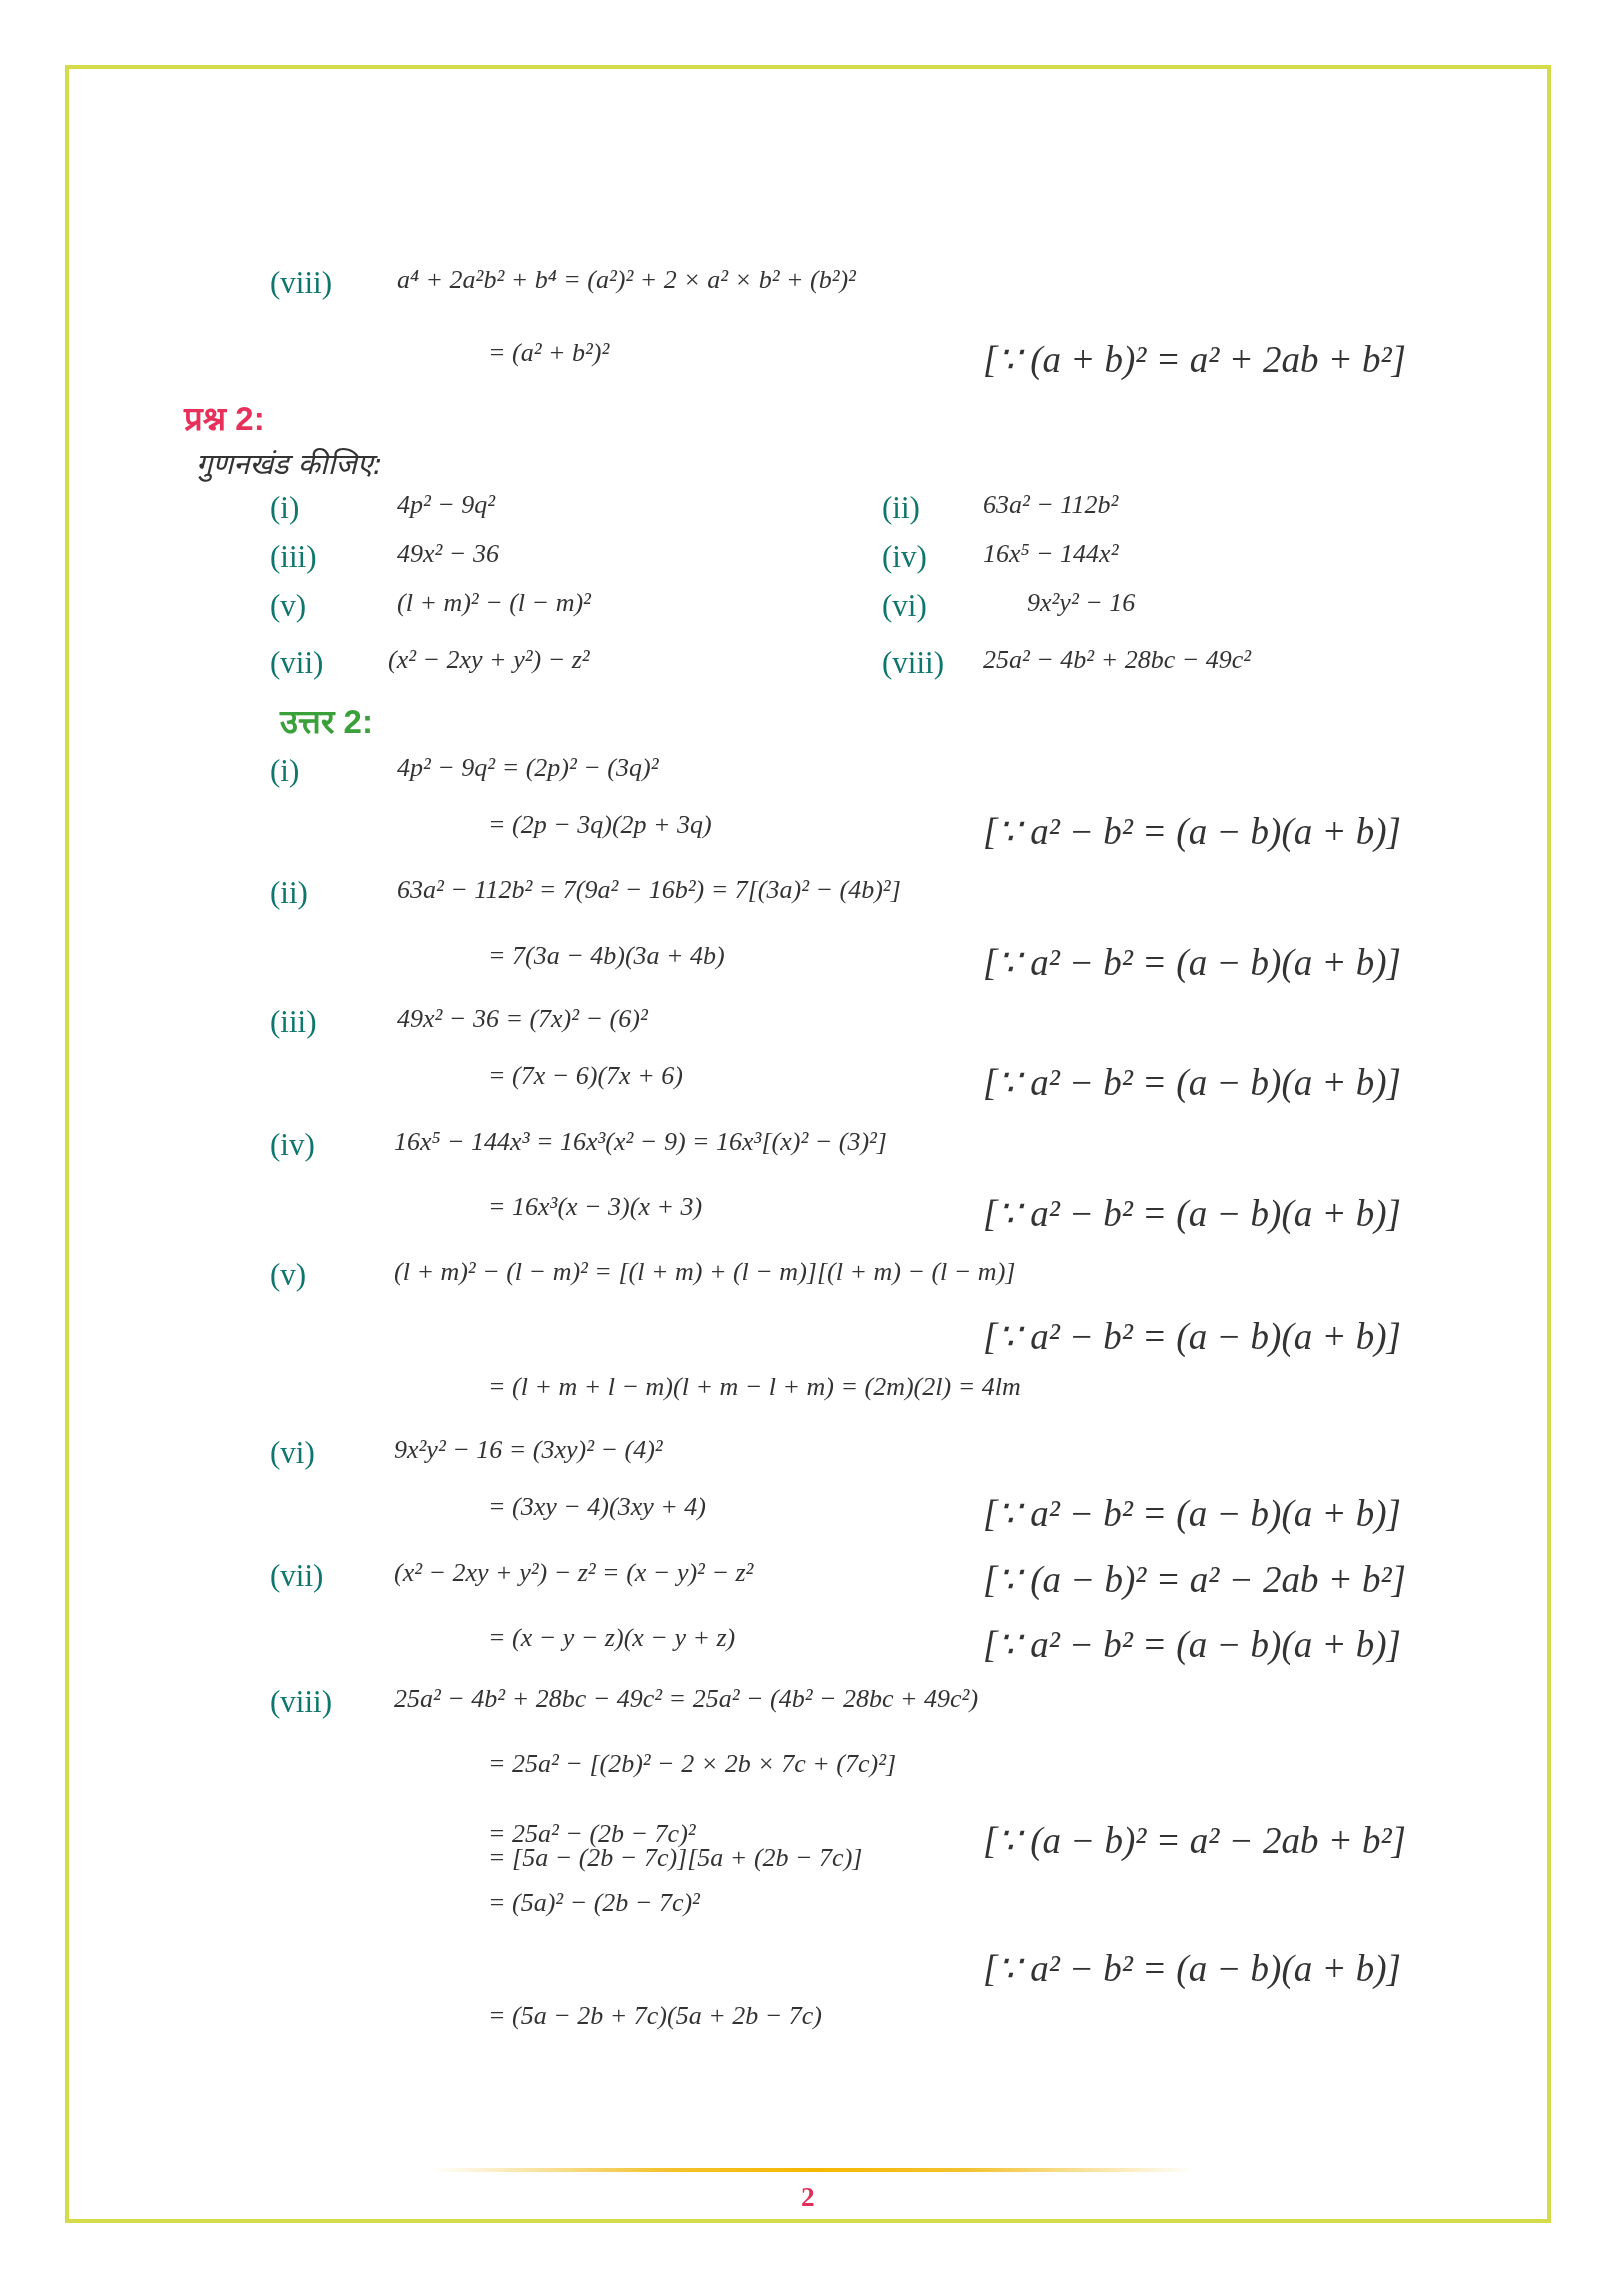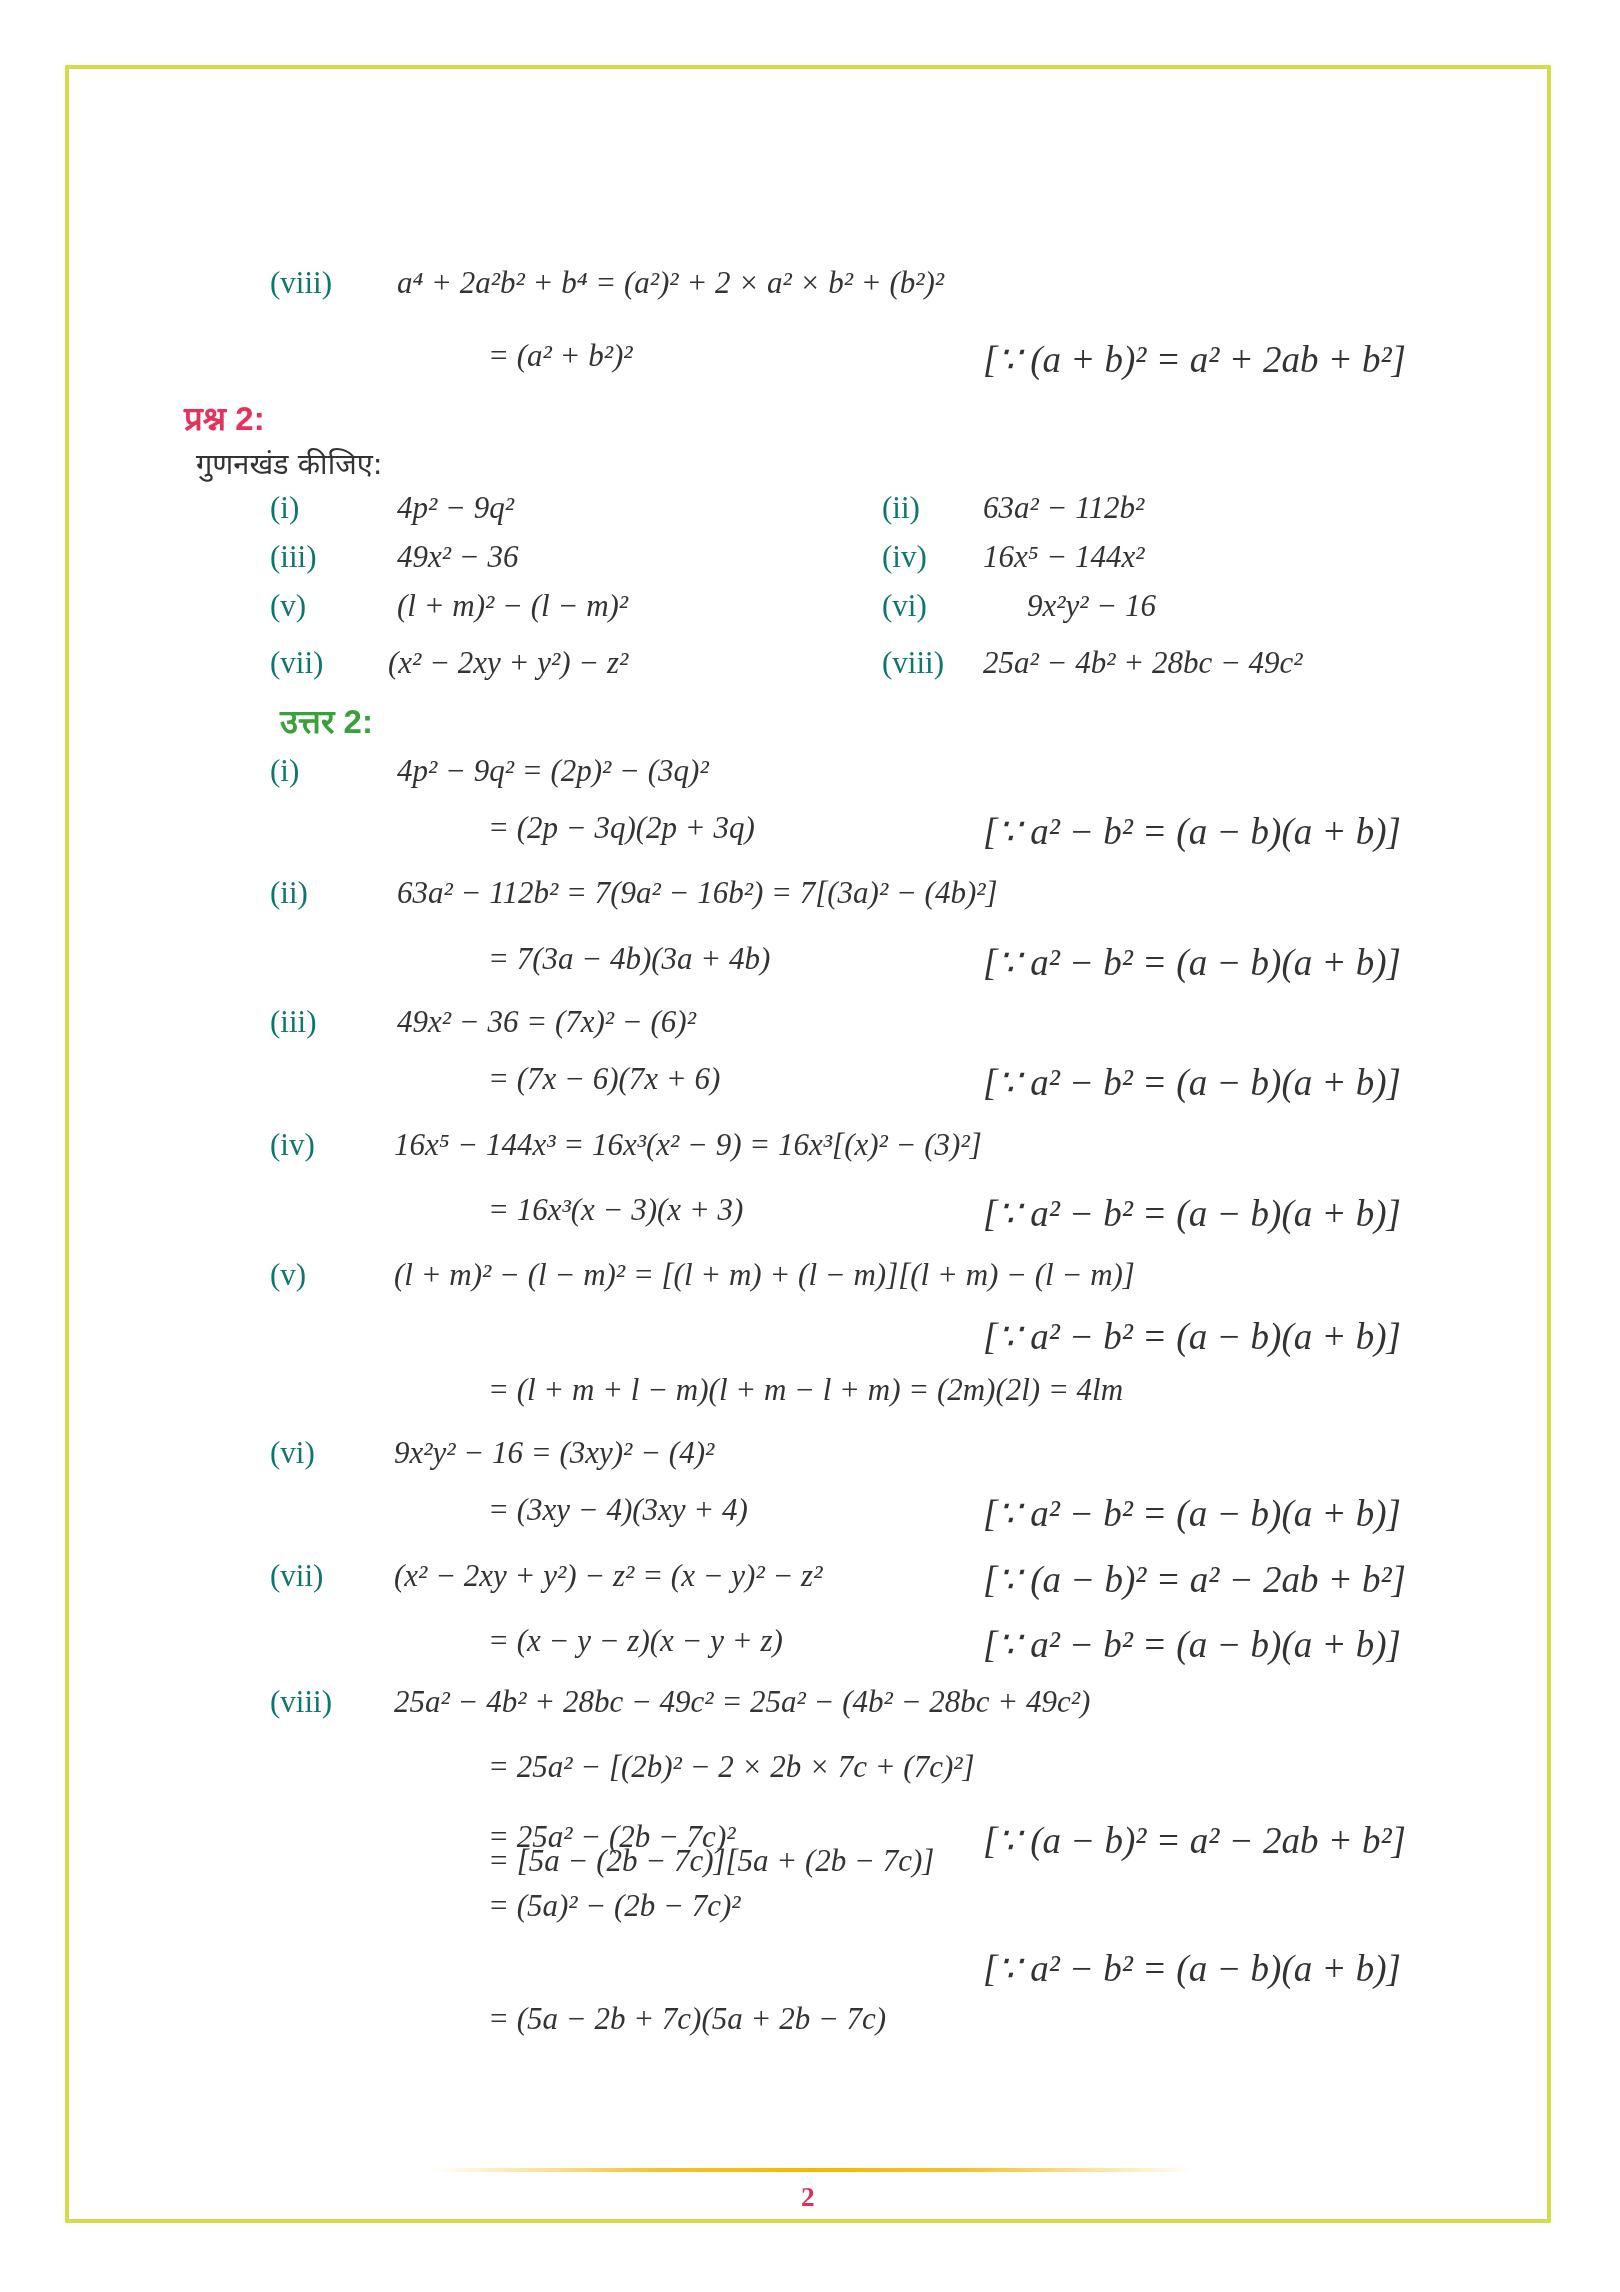--- a/index.html
+++ b/index.html
@@ -1,23 +1,23 @@
 <!DOCTYPE html>
 <html><head>
 <meta charset="utf-8">
 <style>
   html,body{margin:0;padding:0;background:#ffffff;}
   body{width:1620px;height:2293px;position:relative;font-family:"Liberation Serif","DejaVu Serif",serif;color:#2b2b2b;}
   .frame{position:absolute;left:65px;top:65px;width:1486px;height:2158px;border:4.9px solid #d4dc4a;box-sizing:border-box;}
   .abs{position:absolute;white-space:nowrap;}
   .roman{font-size:31px;color:#0f766e;}
-  .math{font-size:31px;font-style:italic;color:#333;}
+  .math{font-size:26px;font-style:italic;color:#333;}
   .heading-q{font-family:"Liberation Sans","DejaVu Sans",sans-serif;font-weight:bold;font-size:33px;color:#e8315a;}
   .heading-a{font-family:"Liberation Sans","DejaVu Sans",sans-serif;font-weight:bold;font-size:33px;color:#3aa03a;}
-  .instr{font-family:"DejaVu Sans","Liberation Sans",sans-serif;font-size:29px;color:#333;}
+  .instr{font-family:"DejaVu Sans","Liberation Sans",sans-serif;font-size:29px;color:#333;font-style:italic;}
   .reason{font-size:37px;font-style:italic;color:#333;}
   .footer-line{position:absolute;left:431px;top:2168px;width:765px;height:3.9px;background:linear-gradient(90deg,rgba(230,230,140,0),#f2c230 30%,#f5b800 50%,#f2c230 70%,rgba(230,230,140,0));}
   .page-num{position:absolute;left:801px;top:2182px;font-family:"Liberation Serif",serif;font-weight:bold;font-size:27.4px;color:#e0305a;}
 </style>
 </head>
 <body>
 
 <div class="frame"></div>
 
 <div class="abs roman" style="left:270px;top:265px;">(viii)</div>

